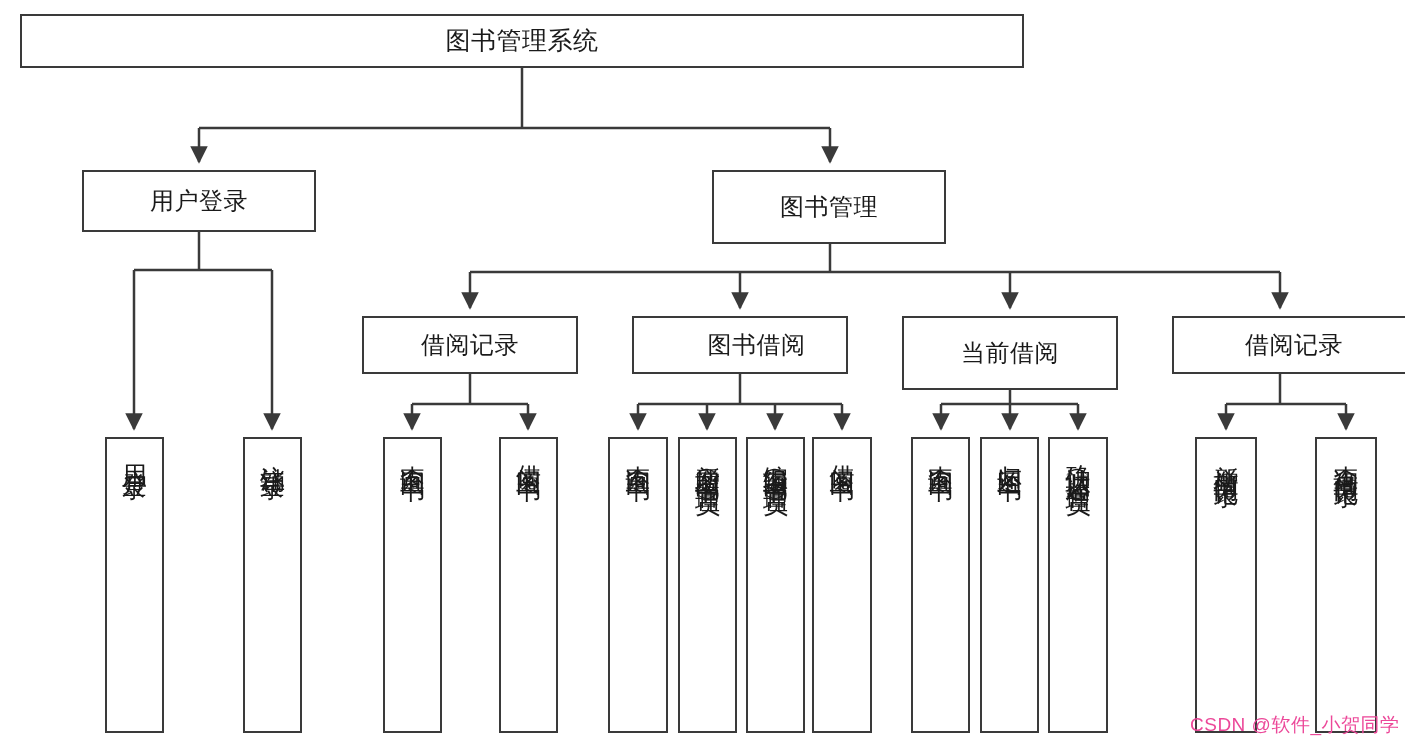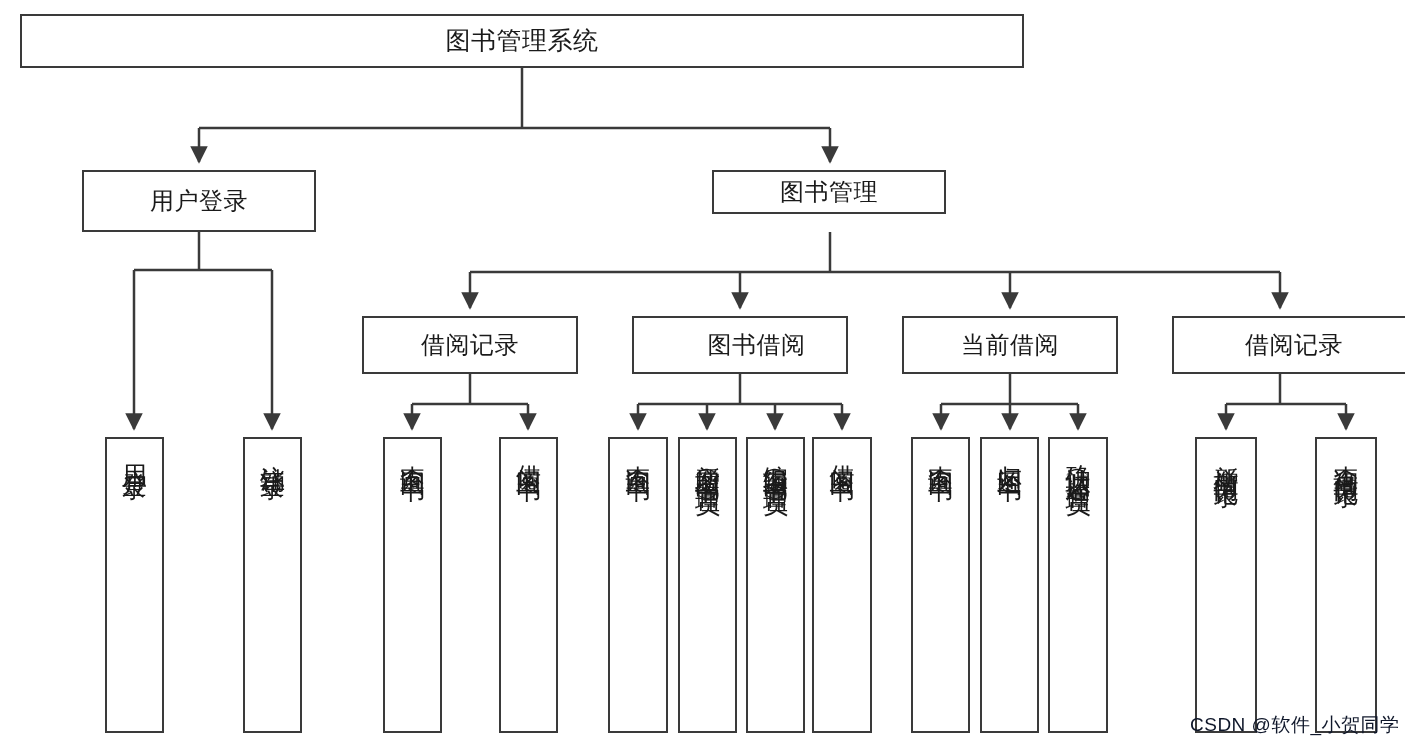--- a/index.html
+++ b/index.html
@@ -56,21 +56,21 @@
     text-orientation: upright;
     font-size: 25px;
     letter-spacing: 4px;
     line-height: 1;
   }
   #watermark {
     position: absolute;
     left: 1190px;
     top: 712px;
     font-size: 19px;
-    color: #0f172a;
+    color: #ec4899;
     white-space: nowrap;
     letter-spacing: 0.5px;
     pointer-events: none;
   }
 </style>
 </head>
 <body>
 
 <div id="canvas">
 
@@ -124,31 +124,31 @@
     </g>
   </svg>
 
   <div class="node h" id="node-root" style="left:20px; top:14px; width:1004px; height:54px;">
     <span class="label">图书管理系统</span>
   </div>
 
   <div class="node h" style="left:82px; top:170px; width:234px; height:62px;">
     <span class="label">用户登录</span>
   </div>
-  <div class="node h" style="left:712px; top:170px; width:234px; height:44px;">
+  <div class="node h" style="left:712px; top:170px; width:234px; height:74px;">
     <span class="label">图书管理</span>
   </div>
 
   <div class="node h" style="left:362px; top:316px; width:216px; height:58px;">
     <span class="label">借阅记录</span>
   </div>
   <div class="node h" style="left:632px; top:316px; width:216px; height:58px;padding-left:33px;">
     <span class="label">图书借阅</span>
   </div>
-  <div class="node h" style="left:902px; top:316px; width:216px; height:58px;">
+  <div class="node h" style="left:902px; top:316px; width:216px; height:74px;">
     <span class="label">当前借阅</span>
   </div>
   <div class="node h" style="left:1172px; top:316px; width:244px; height:58px;">
     <span class="label">借阅记录</span>
   </div>
 
   <div class="node v" style="left:105px; top:437px; width:59px; height:296px;">
     <span class="label">用户登录</span>
   </div>
   <div class="node v" style="left:243px; top:437px; width:59px; height:296px;">

